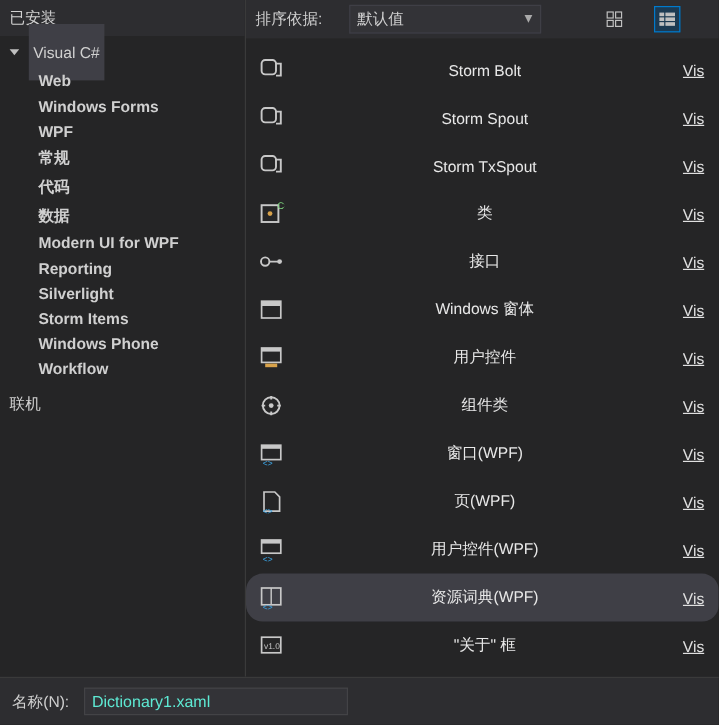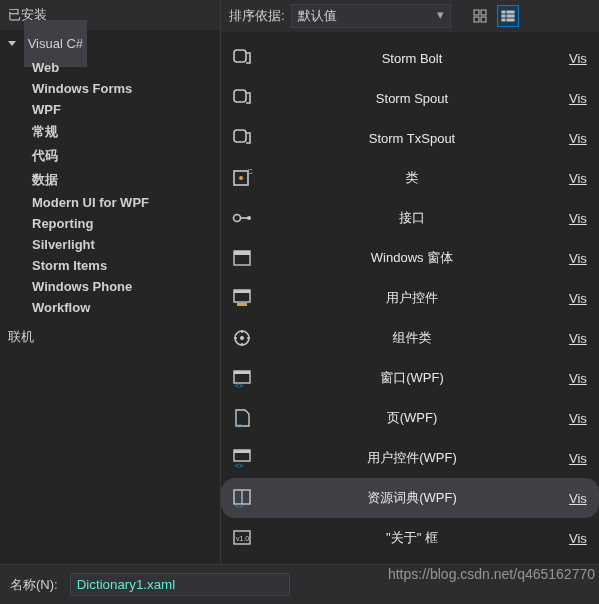--- a/index.html
+++ b/index.html
@@ -10,21 +10,21 @@
     font-size: 13px;
     width: 599px;
     height: 604px;
     overflow: hidden;
   }
   .container { display: flex; flex-direction: column; height: 100%; }
   .main-row { display: flex; flex: 1; overflow: hidden; }
   
   
   .sidebar {
-    width: 221px;
+    width: 205px;
     background: #252526;
     display: flex;
     flex-direction: column;
     border-right: 1px solid #3a3a3a;
   }
   .side-header {
     padding: 6px 8px;
     background: #2d2d30;
     font-size: 13px;
   }
@@ -58,21 +58,21 @@
     flex: 1;
     background: #252526;
     display: flex;
     flex-direction: column;
   }
   .toolbar {
     display: flex;
     align-items: center;
     padding: 4px 8px;
     background: #2d2d30;
-    gap: 6px;
+    gap: 22px;
   }
   .toolbar-label { white-space: nowrap; }
   .sort-combo {
     background: #333337;
     border: 1px solid #3f3f46;
     color: #d0d0d0;
     padding: 2px 20px 2px 6px;
     min-width: 160px;
     position: relative;
   }
@@ -344,15 +344,14 @@
           </div>
     </div>
   </div>
 
   <div class="bottom">
     <span class="name-label">名称(N):</span>
     <input class="name-input" value="Dictionary1.xaml" style="">
   </div>
 </div>
 
-<div class="watermark">https://blog.csdn.net/q465162770</div>
 
 </div>
 
 </body></html>

